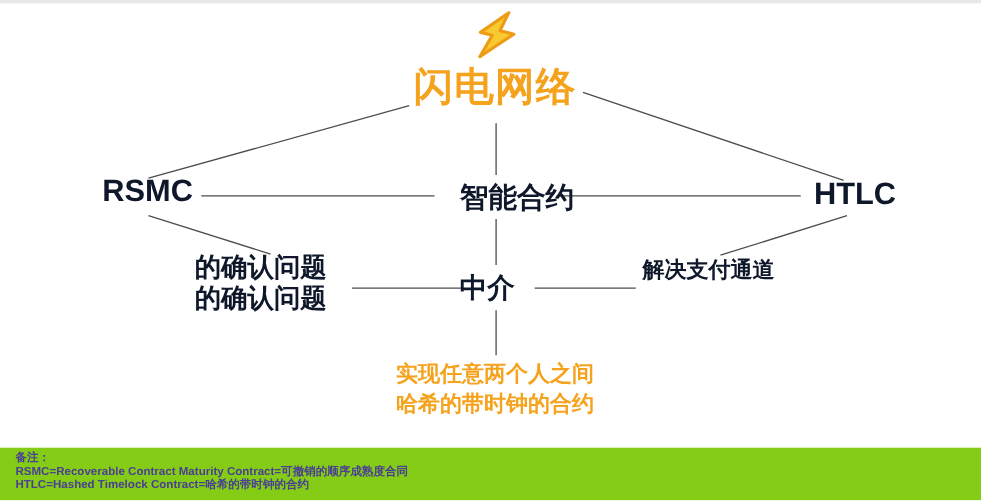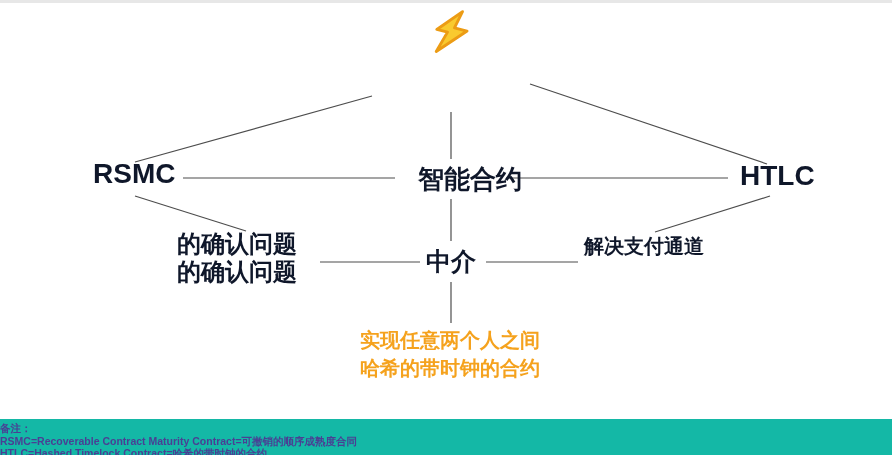--- a/index.html
+++ b/index.html
@@ -30,31 +30,31 @@
   .orange{color:#f5a21d;}
   .title{
     left:300px;top:55px;width:300px;
     font-size:36px;letter-spacing:1px;
     text-align:center;
   }
   .rsmc{left:93px;top:158px;font-size:28px;}
   .smart{left:380px;top:162px;width:142px;font-size:26px;text-align:right;}
   .htlc{left:740px;top:160px;font-size:28px;}
   .left-desc{left:177px;top:230px;font-size:24px;line-height:28px;}
-  .middle{left:418px;top:245px;width:66px;font-size:25px;text-align:center;}
+  .middle{left:418px;top:245px;width:66px;font-size:25px;text-align:left;}
   .right-desc{left:584px;top:232px;font-size:20px;line-height:28px;}
   .bottom-note{
     left:295px;top:326px;width:310px;
     font-size:20px;line-height:28px;text-align:center;
   }
   .footer{
-    position:absolute;left:0;bottom:0;width:892px;height:36px;
-    background:#14b8a6;
+    position:absolute;left:0;bottom:0;width:892px;height:48px;
+    background:#84cc16;
     box-sizing:border-box;
-    padding:3px 0 0 0;
+    padding:3px 0 0 14px;
     color:#4a3f94;
     font-weight:bold;
     font-size:10.5px;
     line-height:12.6px;
     white-space:nowrap;
   }
 </style>
 </head>
 <body>
 
@@ -75,20 +75,21 @@
       <line x1="320" y1="262" x2="420" y2="262"></line>
       <line x1="486" y1="262" x2="578" y2="262"></line>
       <line x1="451" y1="282" x2="451" y2="323"></line>
     </g>
   </svg>
 
   <svg class="bolt-svg" viewBox="0 0 100 100" xmlns="http://www.w3.org/2000/svg">
     <polygon points="63,3 20,52 43,52 30,97 82,40 55,40" fill="#f9ca2f" stroke="#ec9c15" stroke-width="6" stroke-linejoin="round"></polygon>
   </svg>
 
+  <div class="node title orange">闪电网络</div>
 
   <div class="node rsmc">RSMC</div>
 
   <div class="node smart">智能合约</div>
 
   <div class="node htlc">HTLC</div>
 
   <div class="node left-desc">
     <div>的确认问题</div>
     <div>的确认问题</div>

